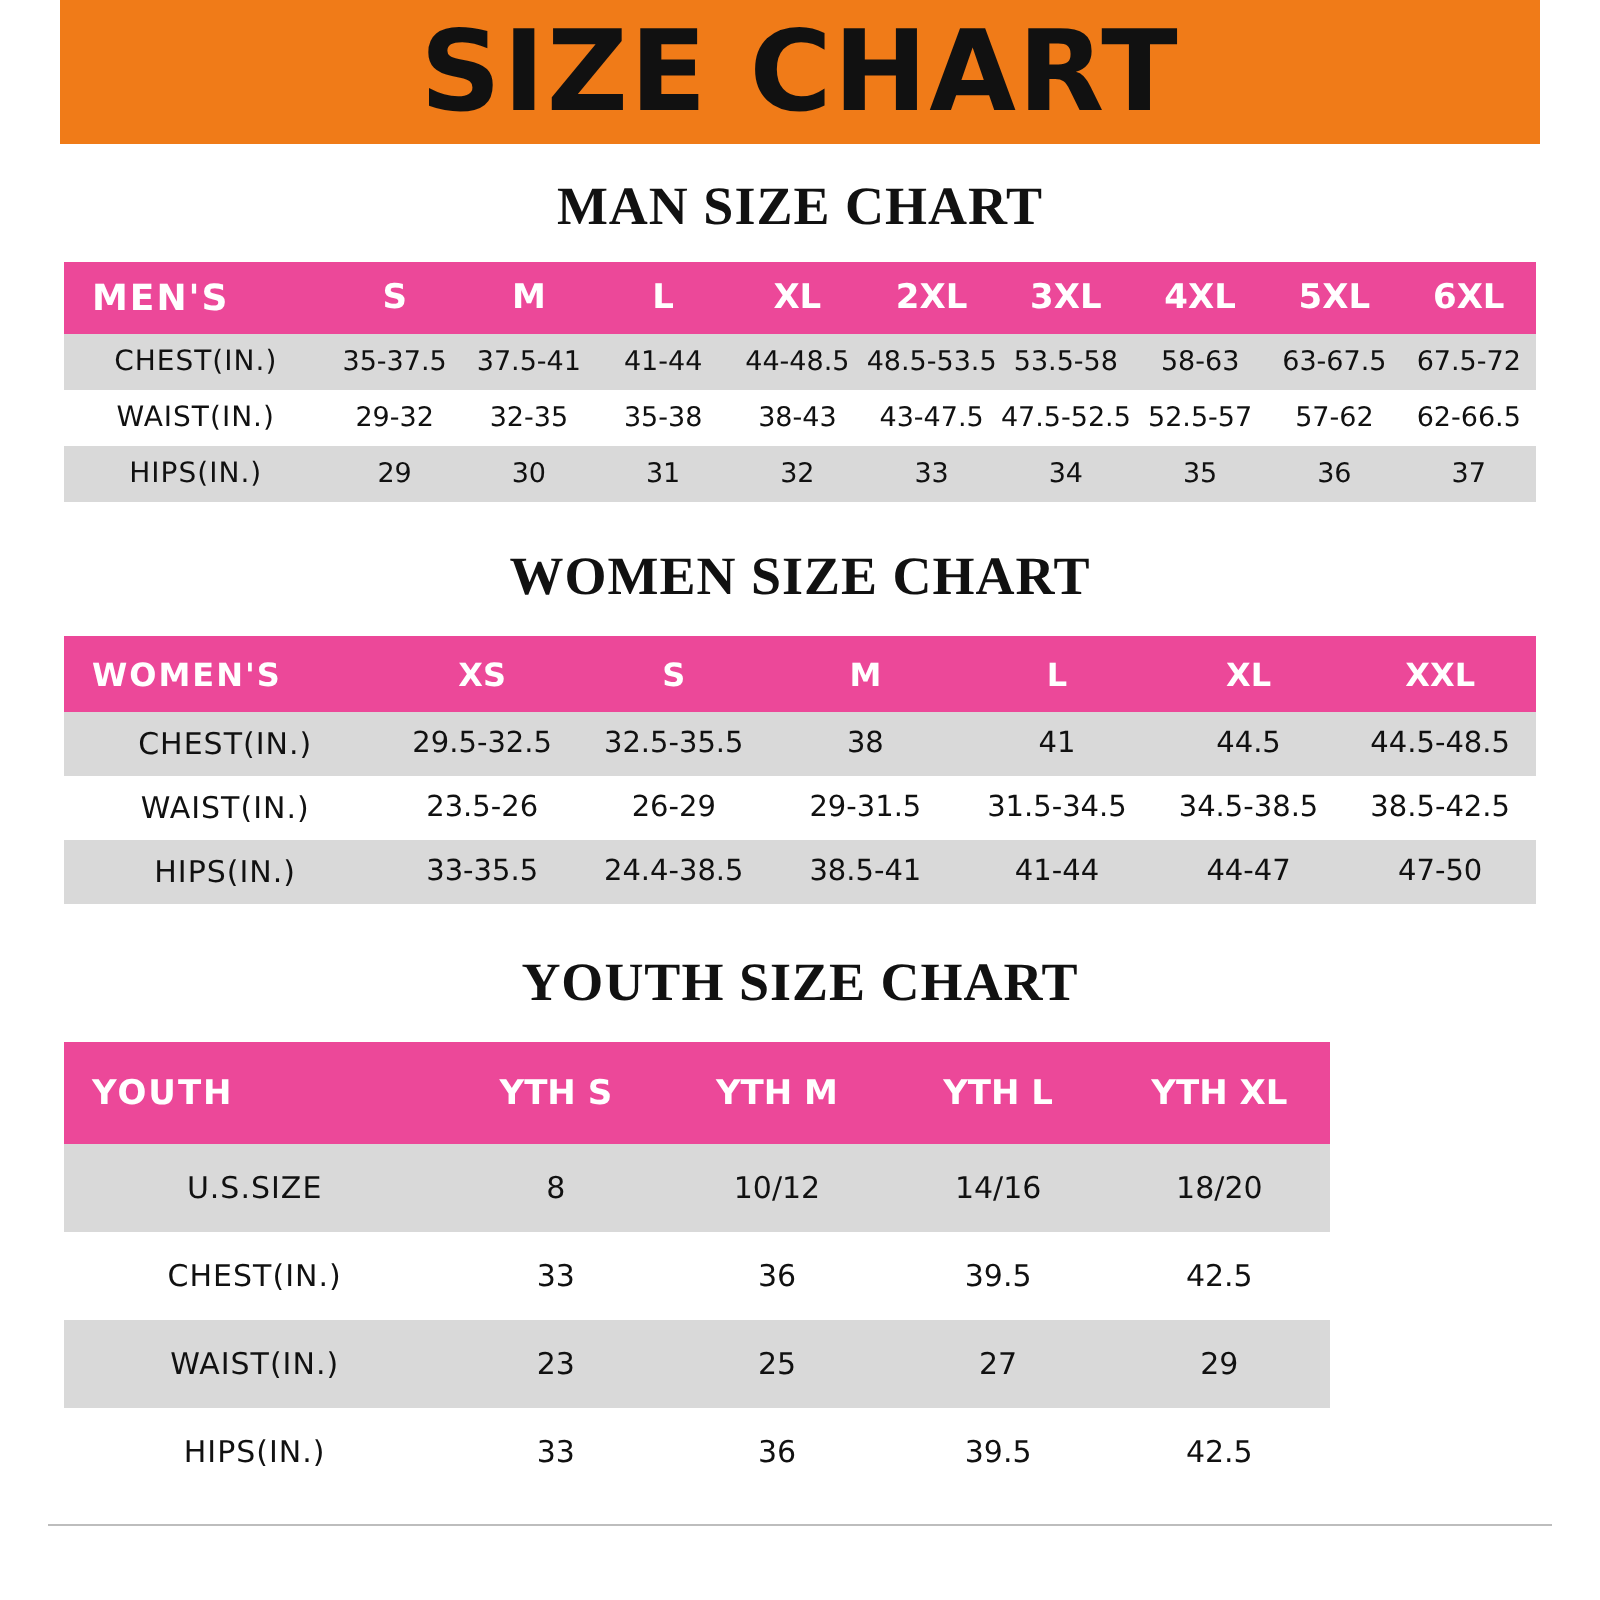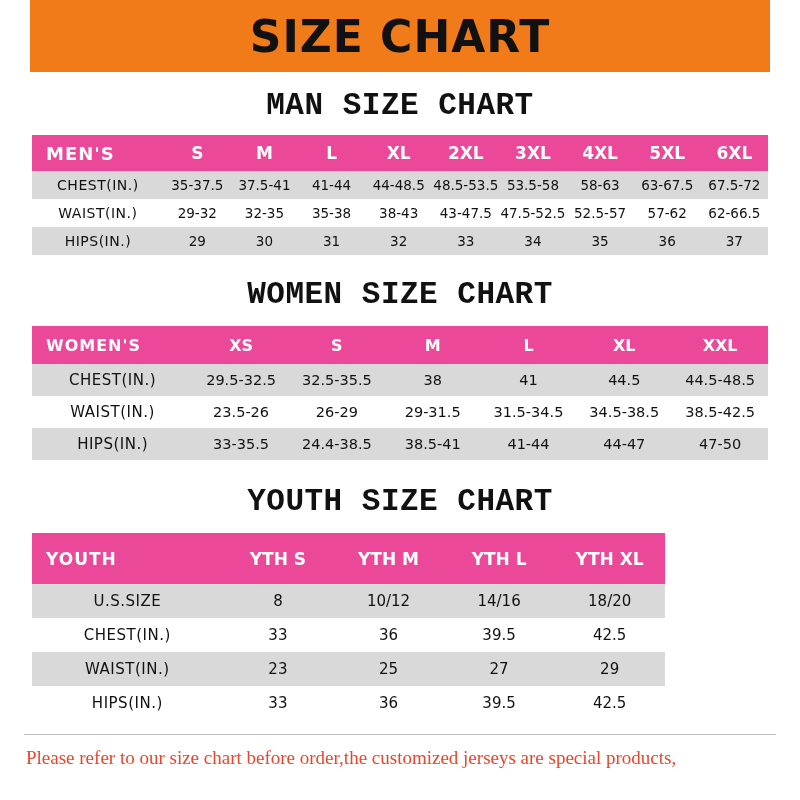--- a/index.html
+++ b/index.html
@@ -34,31 +34,31 @@
     top: 0;
     width: 30px;
     height: 72px;
     background: #ffffff;
   }
   .banner .side.left { left: 0; }
   .banner .side.right { right: 0; }
   .banner-title {
     font-family: "DejaVu Sans", sans-serif;
     font-weight: bold;
-    font-size: 44px;
+    font-size: 56px;
     letter-spacing: 1px;
     color: #111111;
     z-index: 2;
   }
   
   .section-title {
     text-align: center;
-    font-family: Liberation Mono, monospace;
+    font-family: Liberation Serif, serif;
     font-weight: bold;
-    font-size: 31px;
+    font-size: 27px;
     color: #111111;
     letter-spacing: 0.5px;
   }
   .section {
     padding: 0 32px;
   }
   
   table {
     width: 100%;
     border-collapse: collapse;
@@ -95,21 +95,21 @@
     text-align: center;
   }
   tbody tr.shade td {
     background: #D9D9D9;
   }
   tbody tr.plain td {
     background: #ffffff;
   }
   
   .youth thead th { font-size: 17px; height: 51px; }
-  .youth tbody td { font-size: 15px; height: 34px; }
+  .youth tbody td { font-size: 15px; height: 44px; }
   .youth tbody td.rowlabel { font-size: 15px; }
   .women thead th { font-size: 16px; height: 38px; }
   .women tbody td { font-size: 14.5px; height: 32px; }
   .women tbody td.rowlabel { font-size: 15px; }
   
   .divider {
     border-top: 1px solid #bdbdbd;
     margin: 14px 24px 0 24px;
   }
   .note {
@@ -282,16 +282,15 @@
           <td>42.5</td>
           <td style="background:#ffffff;"></td>
         </tr>
       </tbody>
     </table>
   </div>
 
   <div class="divider"></div>
 
   <div class="note">
-    <div>Please refer to our size chart before order,the customized jerseys are special products,</div>
   </div>
 
 </div>
 
 </body></html>

